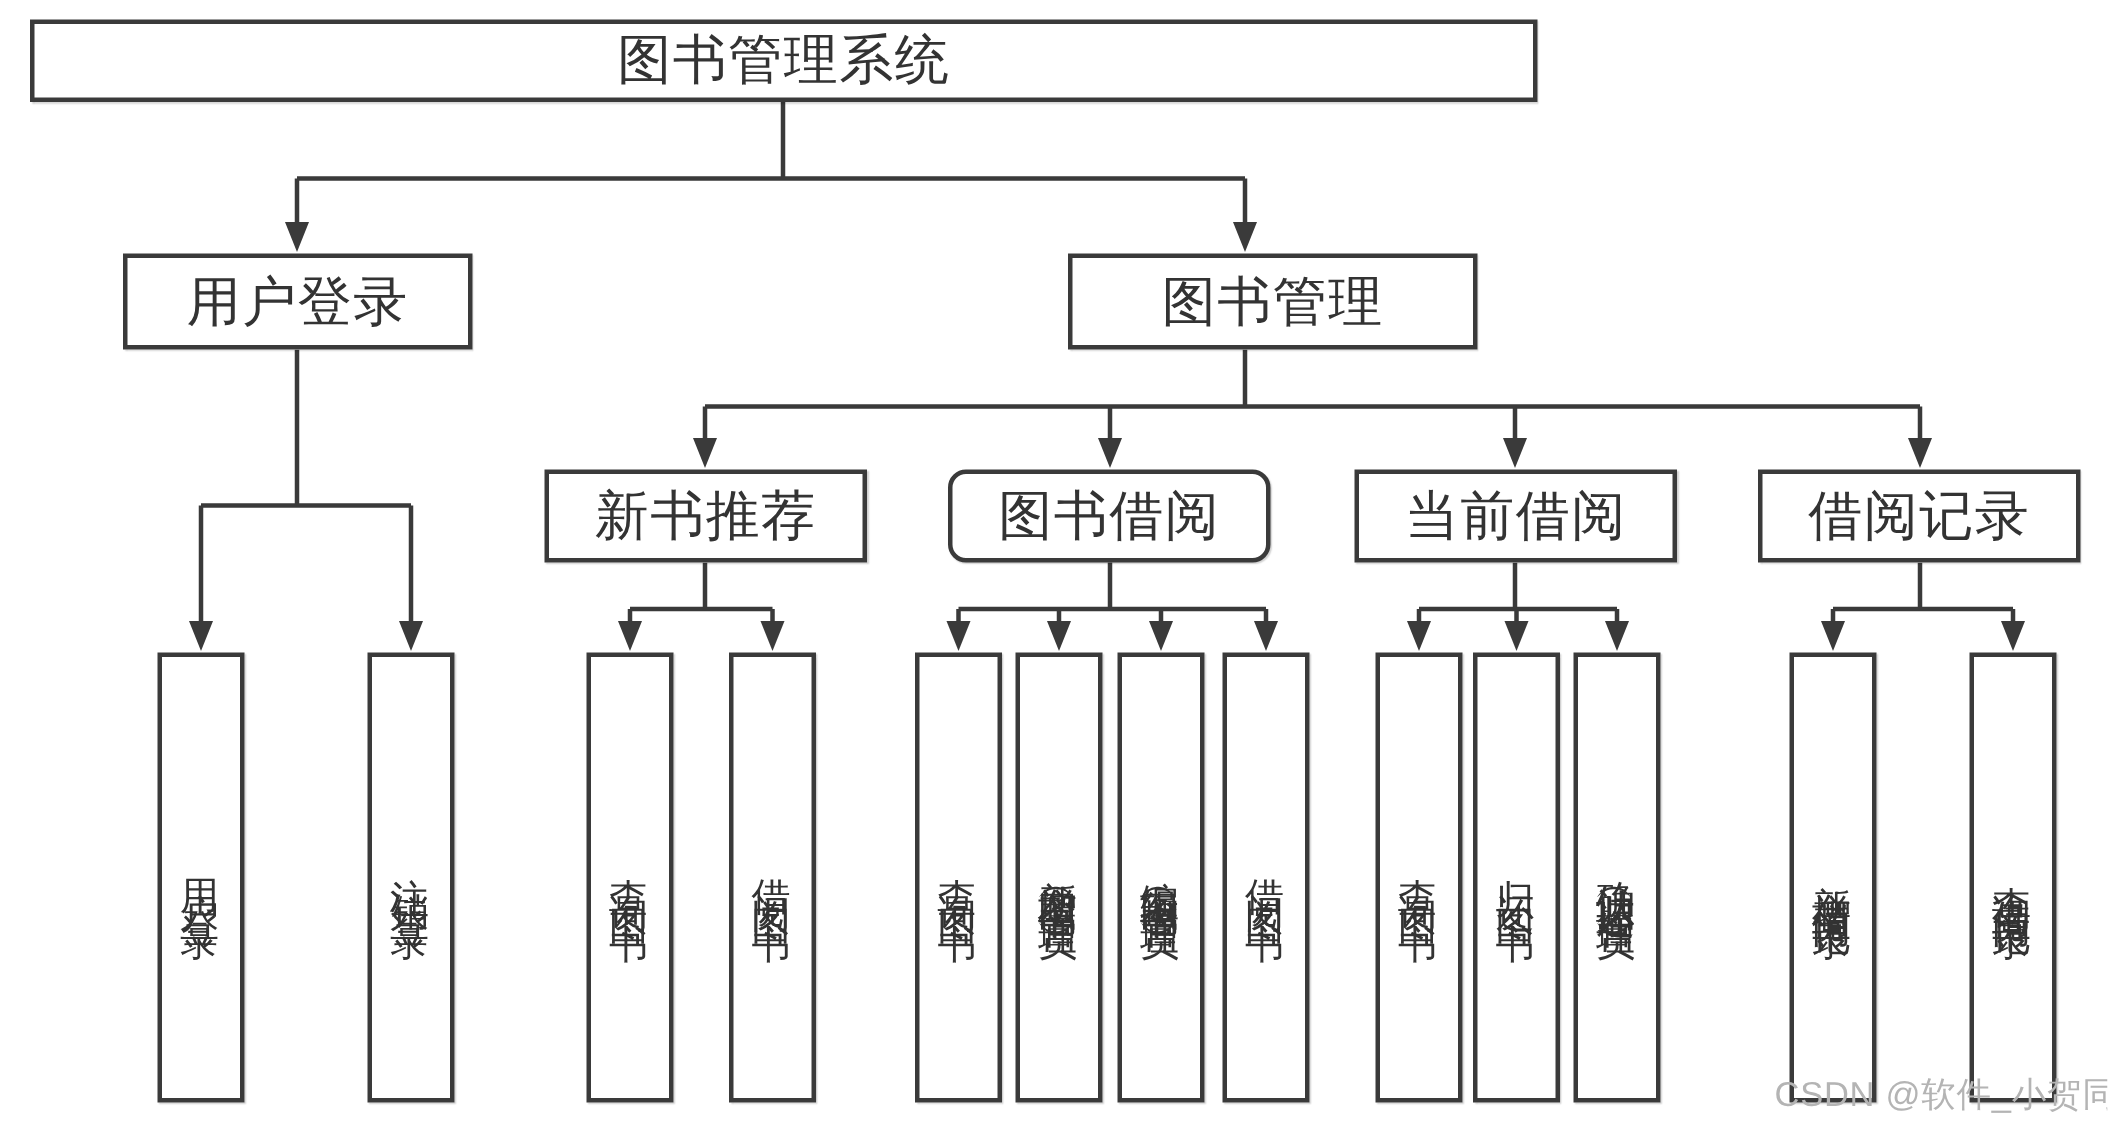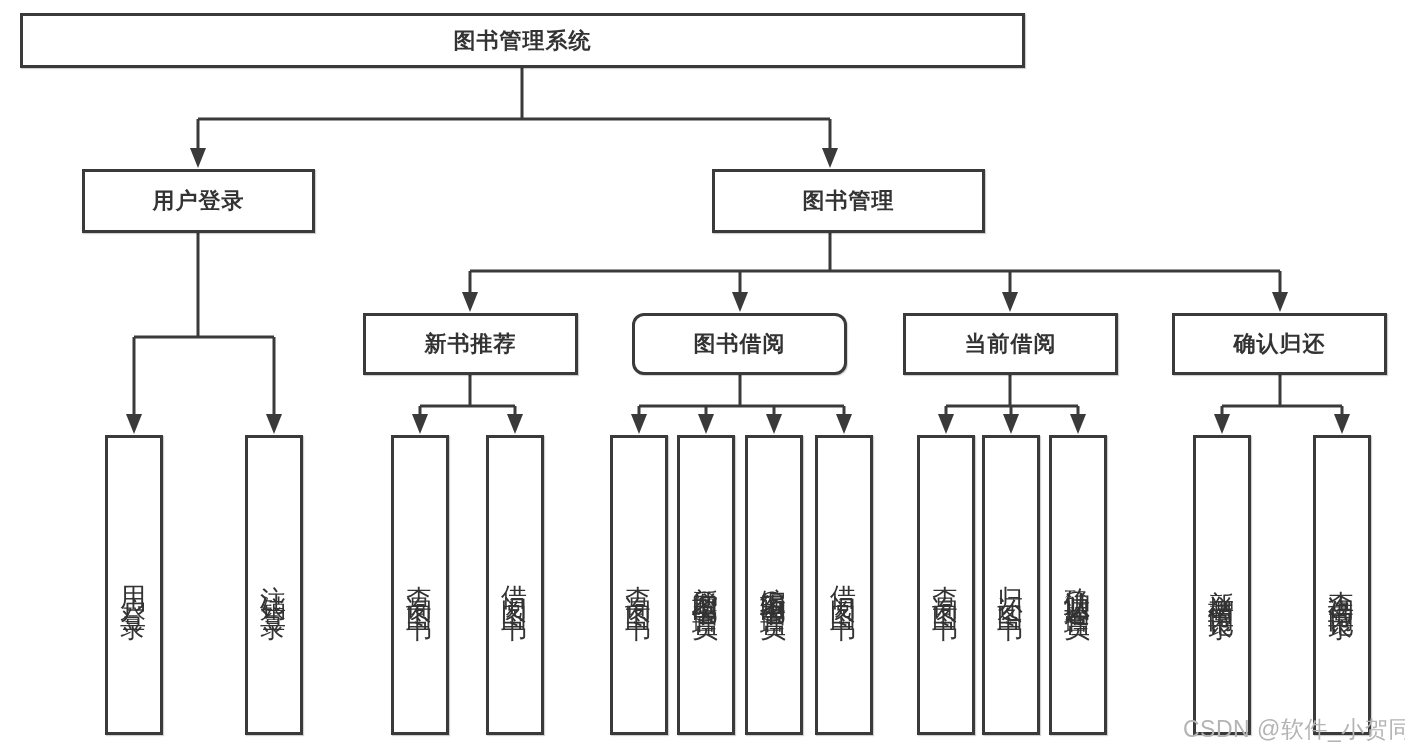--- a/index.html
+++ b/index.html
@@ -21,21 +21,21 @@
   .connectors polygon{fill:var(--line);stroke:none;}
   .node{
     position:absolute;
     box-sizing:border-box;
     border:3px solid var(--line);
     background:#fff;
     display:flex;align-items:center;justify-content:center;
     color:var(--text);
     box-shadow:1px 1px 1px rgba(0,0,0,0.18);
   }
-  .hbox{font-size:22px;letter-spacing:1px;font-weight:bold;}
+  .hbox{font-size:36px;letter-spacing:1px;}
   .root{left:20px;top:13px;width:1005px;height:55px;}
   .l2a{left:82px;top:169px;width:233px;height:64px;}
   .l2b{left:712px;top:169px;width:273px;height:64px;}
   .l3{top:313px;width:215px;height:62px;}
   .l3a{left:363px;} .l3b{left:632px;border-radius:12px;} .l3c{left:903px;} .l3d{left:1172px;}
   .leaf{top:435px;width:58px;height:300px;}
   .leaf span{
     writing-mode:vertical-rl;
     text-orientation:mixed;
     font-size:26px;
@@ -106,21 +106,21 @@
   <div class="node hbox l3 l3a">
     <span>新书推荐</span>
   </div>
   <div class="node hbox l3 l3b">
     <span>图书借阅</span>
   </div>
   <div class="node hbox l3 l3c">
     <span>当前借阅</span>
   </div>
   <div class="node hbox l3 l3d">
-    <span>确认归还</span>
+    <span>借阅记录</span>
   </div>
 
   <div class="node leaf" style="left:105px;">
     <span>用户登录</span>
   </div>
   <div class="node leaf" style="left:245px;">
     <span>注销登录</span>
   </div>
 
   <div class="node leaf" style="left:391px;">

